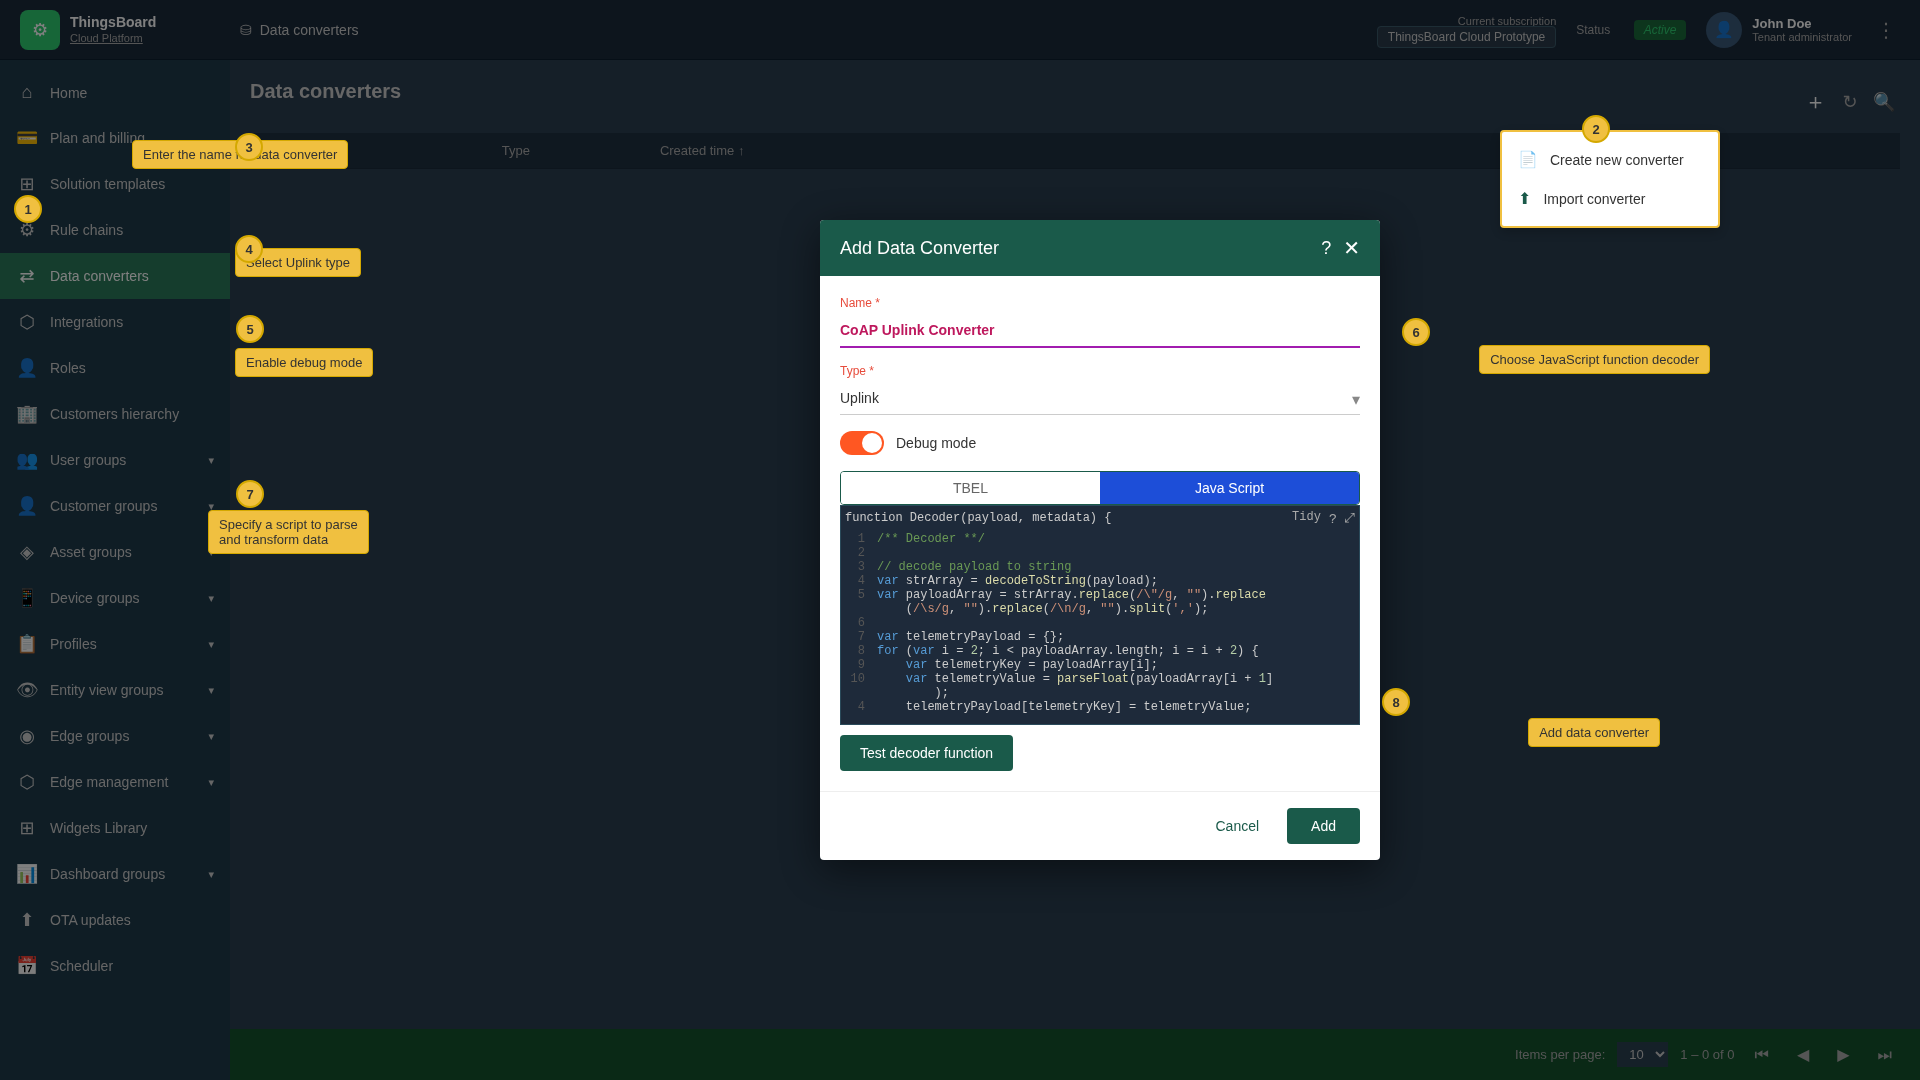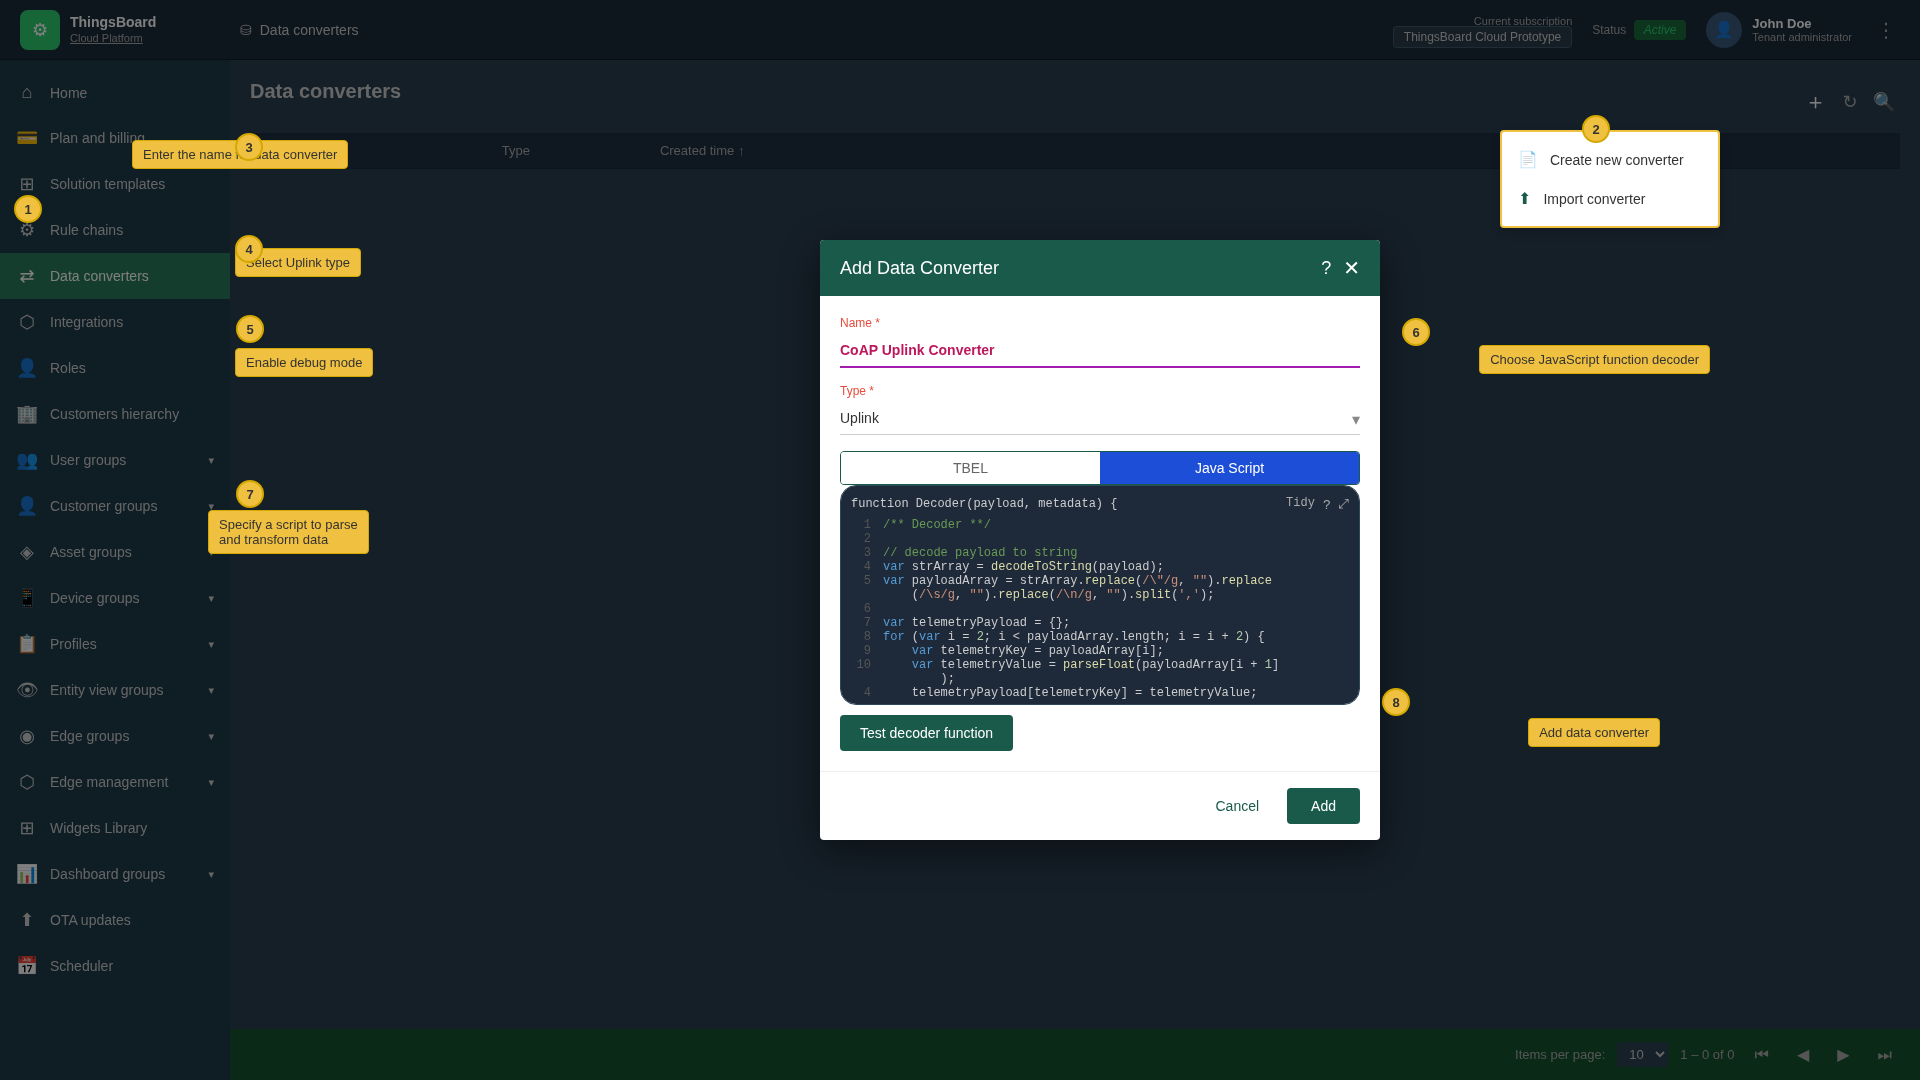--- a/index.html
+++ b/index.html
@@ -249,22 +249,22 @@
     }
     .code-tab.active {
       background: #1d4ed8;
       color: white;
     }
 
     
     .code-editor {
       background: #1e2a3a;
       border: 1px solid #2a4a5a;
-      border-radius: 16px;
-      padding: 10px;
+      border-radius: 0;
+      padding: 4px;
       height: 220px;
       overflow-y: auto;
       font-family: 'Courier New', monospace;
       font-size: 12px;
       position: relative;
     }
     .code-editor-header {
       display: flex;
       align-items: center;
       justify-content: space-between;
@@ -417,21 +417,21 @@
     <span>⛁</span>
     <span>Data converters</span>
   </div>
   <div class="header-right">
     <div class="subscription-info">
       <div style="font-size:11px;color:#aaa;margin-bottom:3px;">Current subscription</div>
       <span class="subscription-badge">ThingsBoard Cloud Prototype</span>
     </div>
     <div style="font-size:12px;color:#aaa;">
       <span>Status</span>
-      <span class="status-active" style="margin-left:4px;font-style:italic;">Active</span>
+      <span class="status-active" style="margin-left:20px;font-style:italic;">Active</span>
     </div>
     <div class="user-info">
       <div class="user-avatar">👤</div>
       <div>
         <div class="user-name">John Doe</div>
         <div class="user-role">Tenant administrator</div>
       </div>
     </div>
     <button class="icon-btn">⋮</button>
   </div>
@@ -587,20 +587,26 @@
       </label>
       <div class="select-wrapper">
         <select class="form-select">
           <option>Uplink</option>
           <option>Downlink</option>
         </select>
         <span class="select-arrow">▾</span>
       </div>
     </div>
     
+    <div class="debug-row">
+      <div class="toggle on">
+        <div class="toggle-thumb"></div>
+      </div>
+      <span class="debug-label">Debug mode</span>
+    </div>
     
     <div class="code-tabs">
       <button class="code-tab">TBEL</button>
       <button class="code-tab active">Java Script</button>
     </div>
     
     <div class="code-editor">
       <div class="code-editor-header">
         <span style="color:#ccc;">function Decoder(payload, metadata) {</span>
         <div class="code-editor-actions">

